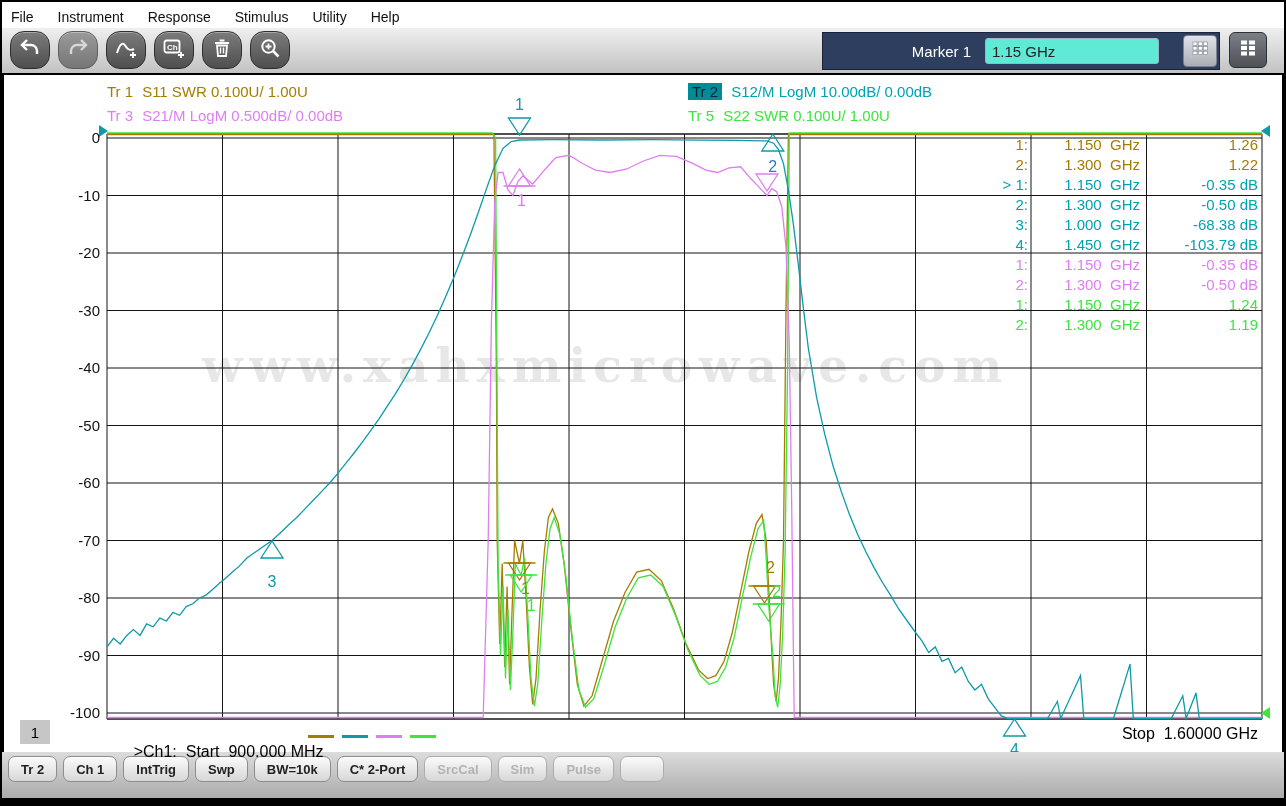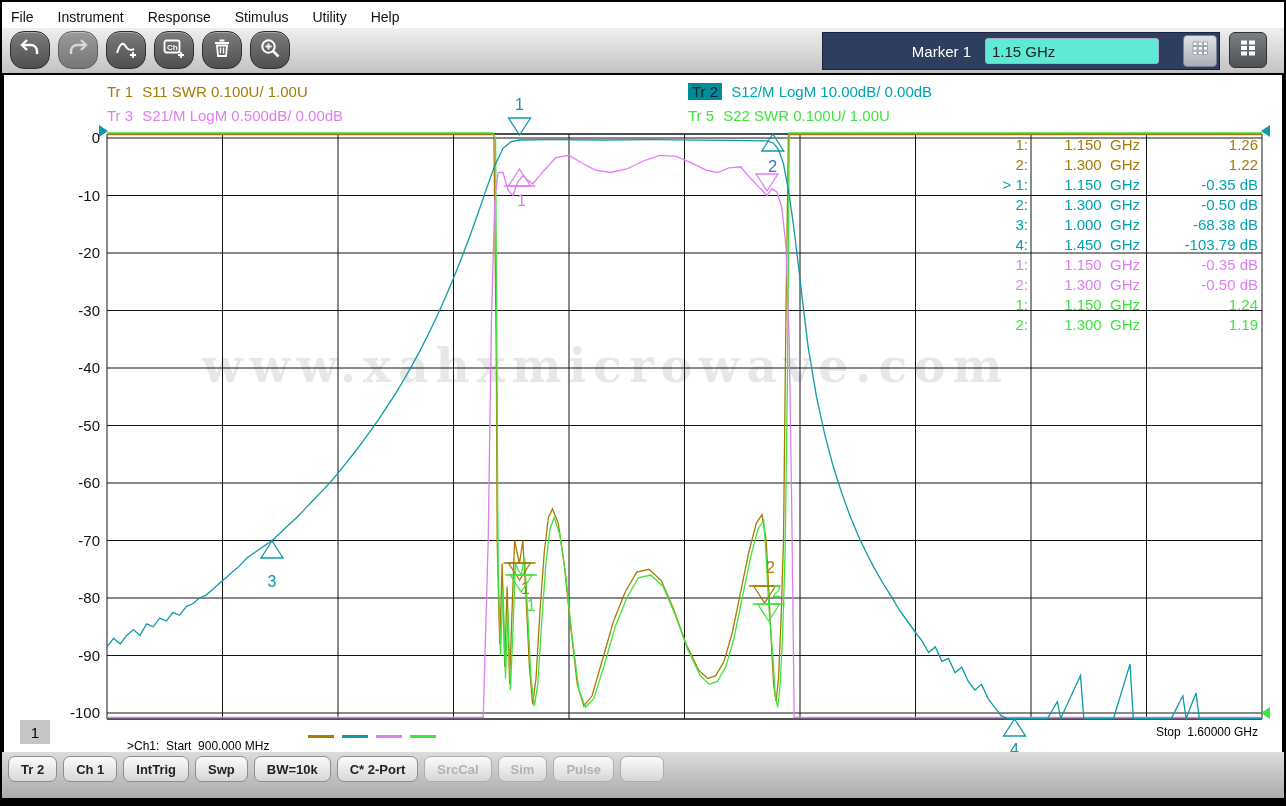--- a/index.html
+++ b/index.html
@@ -33,21 +33,21 @@
              font-weight:bold;font-size:47px;letter-spacing:7px;color:#e7e7e7;z-index:0;white-space:pre;margin-top:20px;}
   #plot{position:absolute;left:0;top:0;z-index:1;}
   .tr-label{position:absolute;z-index:2;font-size:15px;white-space:pre;}
   .tr-id{margin-right:9px;}
   .tr-id.active{background:#008b99;color:#04262b;padding:0 4px;}
   .mrow{position:absolute;z-index:2;height:20px;font-size:15px;line-height:20px;white-space:pre;}
   .mnum{position:absolute;left:0;width:44px;text-align:right;display:inline-block;}
   .mfreq{position:absolute;left:50px;width:106px;text-align:right;display:inline-block;}
   .mval{position:absolute;left:156px;width:118px;text-align:right;display:inline-block;}
   .ytick{position:absolute;z-index:2;width:56px;text-align:right;font-size:15px;color:#111;height:20px;line-height:20px;}
-  .footer-text{position:absolute;z-index:2;font-size:12px;color:#000;white-space:pre;}
+  .footer-text{position:absolute;z-index:2;font-size:16px;color:#000;white-space:pre;}
   .dash{position:absolute;z-index:2;height:3px;width:26px;}
   .chan-box{position:absolute;z-index:2;left:16px;top:645px;width:30px;height:24px;background:#c6c6c6;
             color:#000;font-size:15px;display:flex;align-items:center;justify-content:center;}
   
   .statusbar{position:absolute;left:2px;top:752px;width:1282px;height:46px;
              background:linear-gradient(#dcdcdc,#ababab);display:flex;align-items:flex-start;padding-top:4px;box-sizing:border-box;}
   .sb-btn{height:26px;border:1px solid #8d8d8d;border-radius:7px;background:linear-gradient(#fbfbfb,#d7d7d7);
           font-size:13px;font-weight:bold;color:#222;display:flex;align-items:center;justify-content:center;
           padding:0 12px;margin-left:6px;min-width:30px;box-sizing:border-box;}
   .sb-btn.disabled{color:#b2b2b2;border-color:#adadad;}

